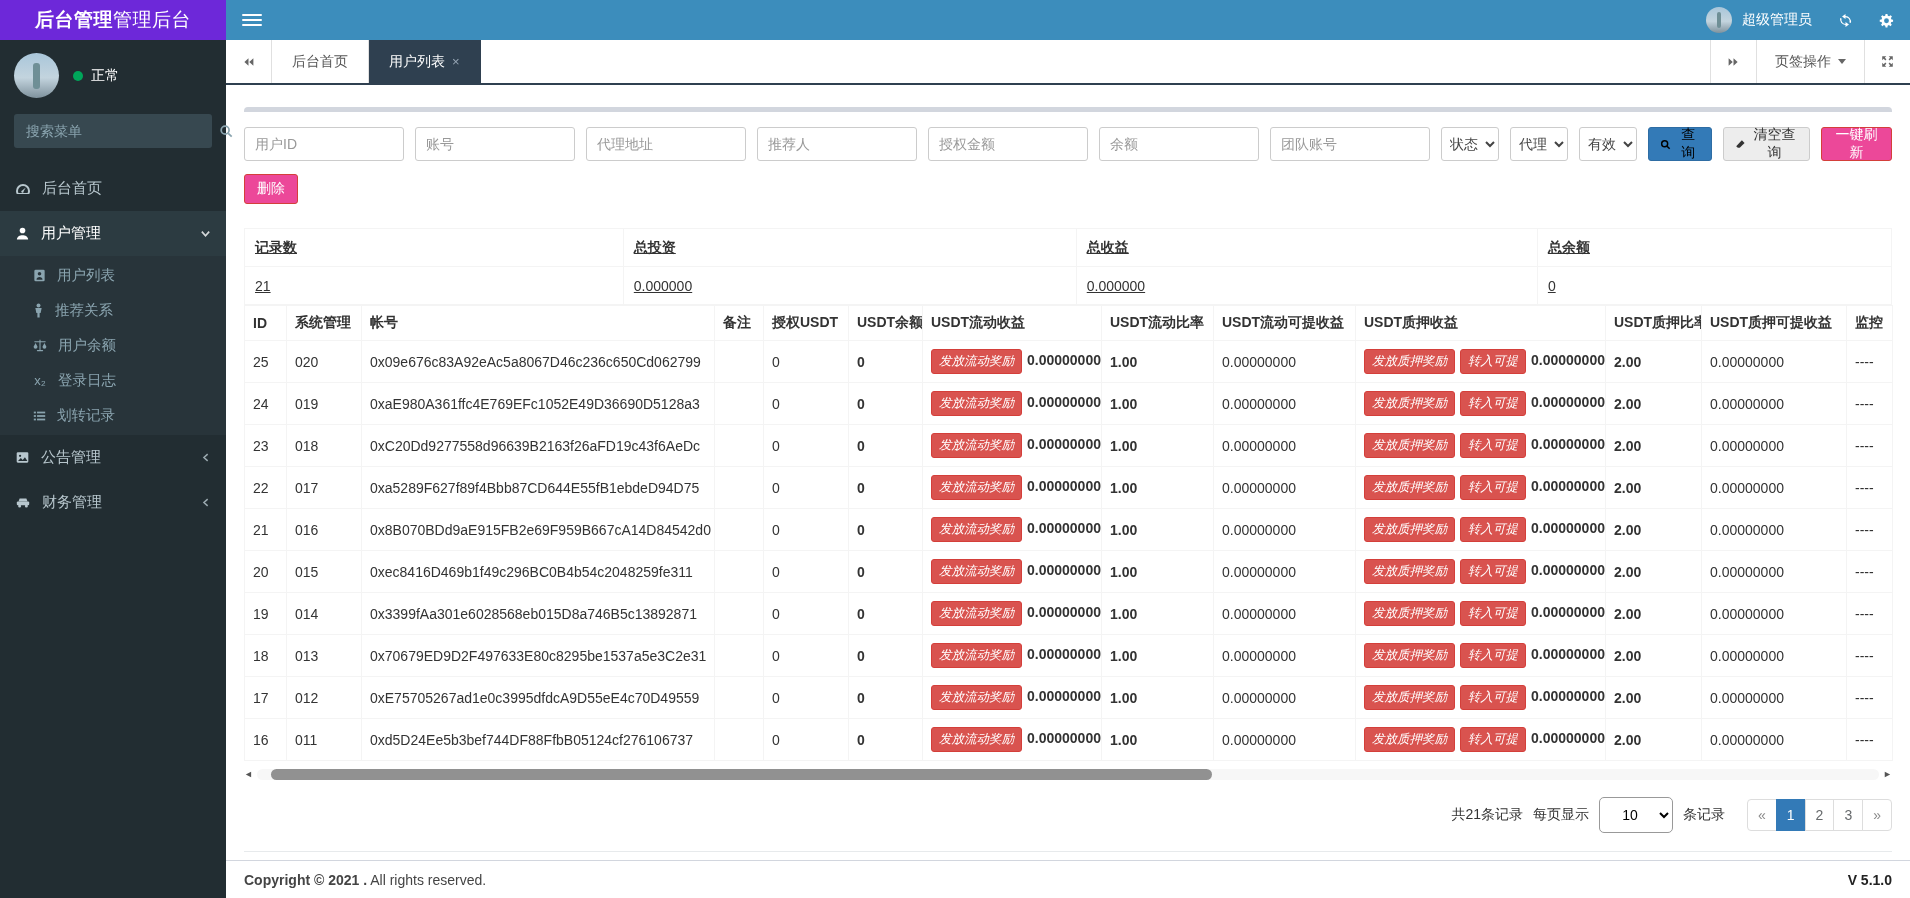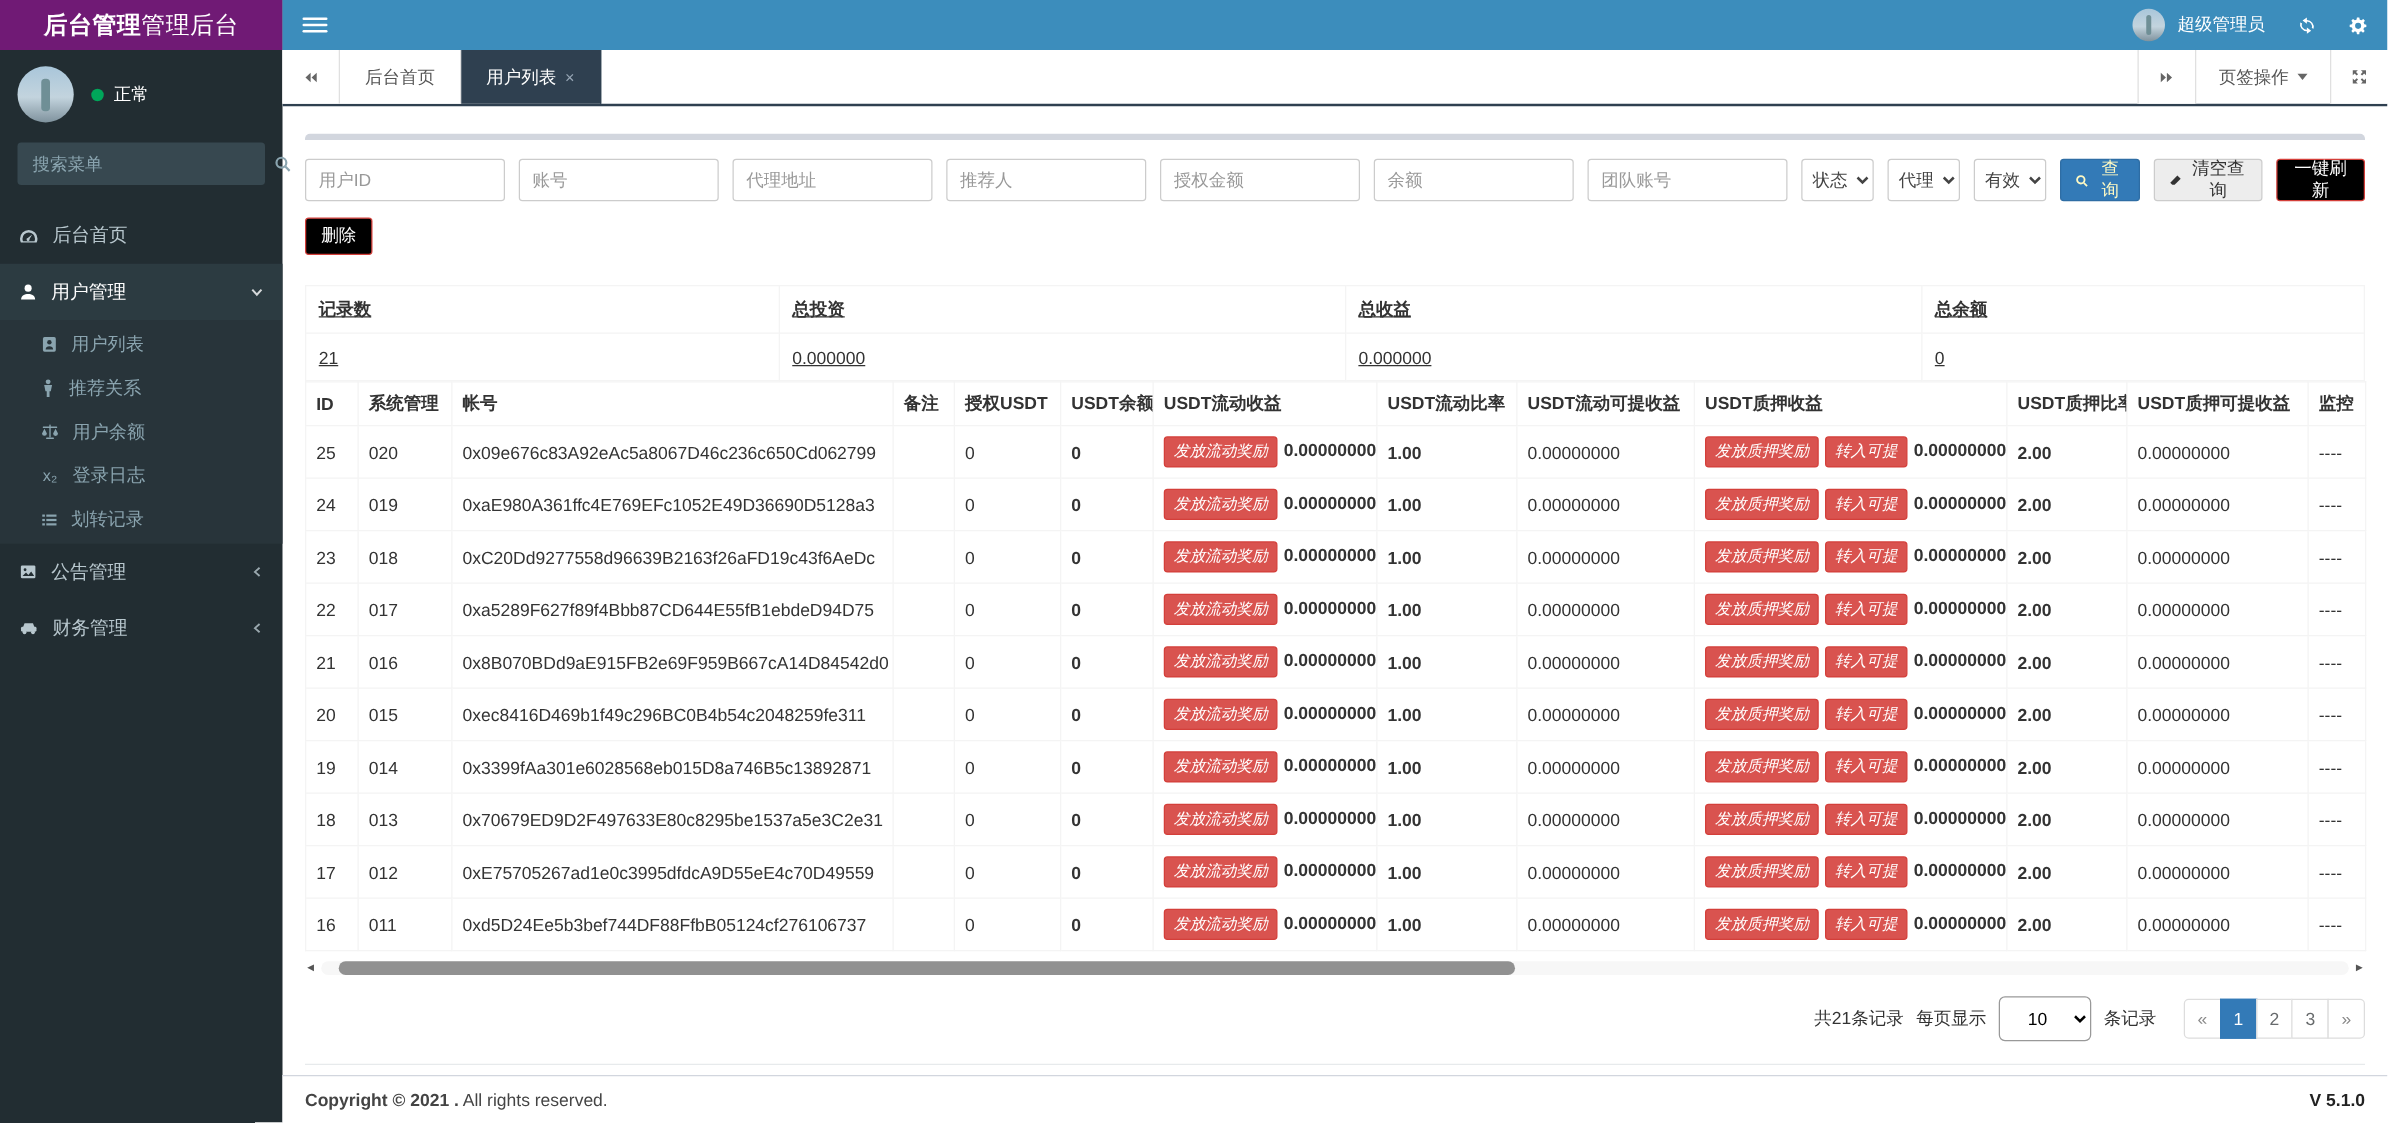--- a/index.html
+++ b/index.html
@@ -2,21 +2,21 @@
 <html><head>
 <meta charset="utf-8">
 <style>
   * { box-sizing: border-box; margin: 0; padding: 0; }
   html,body { width:1910px; height:898px; overflow:hidden; }
   body { font-family:"Liberation Sans","DejaVu Sans",sans-serif; font-size:14px; color:#333; background:#fff; }
   .app { display:flex; width:100%; height:100%; }
 
   
   .sidebar { width:226px; flex-shrink:0; background:#222d32; display:flex; flex-direction:column; }
-  .logo { height:40px; background:#701a75; color:#fff; display:flex; align-items:center; justify-content:center; font-size:19px; letter-spacing:.5px; }
+  .logo { height:40px; background:#6d28d9; color:#fff; display:flex; align-items:center; justify-content:center; font-size:19px; letter-spacing:.5px; }
   .logo b { font-weight:700; }
   .logo span { font-weight:300; }
   .user-panel { display:flex; align-items:center; gap:14px; padding:13px 14px 12px; }
   .avatar { width:45px; height:45px; border-radius:50%; background:linear-gradient(180deg,#a9c6da 0%,#c3d4de 55%,#7f929d 100%); position:relative; overflow:hidden; flex-shrink:0; }
   .avatar::after { content:""; position:absolute; left:19px; top:10px; width:7px; height:26px; border-radius:3px; background:#6f8f96; }
   .status { display:flex; align-items:center; gap:8px; color:#fff; font-size:14px; }
   .dot { width:10px; height:10px; border-radius:50%; background:#00a65a; }
   .side-search { margin:4px 14px 8px; display:flex; align-items:center; background:#374850; border-radius:3px; }
   .side-search input { flex:1; background:transparent; border:none; outline:none; color:#ccc; font-size:14px; padding:9px 0 9px 12px; font-family:inherit; }
   .side-search input::placeholder { color:#8aa4af; }
@@ -53,23 +53,23 @@
   .caret { width:0; height:0; border-left:4px solid transparent; border-right:4px solid transparent; border-top:5px solid #666; }
 
   
   .content { flex:1; padding:22px 18px 0; overflow:hidden; }
   .panel-topbar { height:5px; background:#d2d6de; border-radius:4px 4px 0 0; margin-bottom:15px; }
   .filter-row { display:flex; align-items:center; gap:11px; }
   .f-input { width:160px; height:34px; border:1px solid #ccc; border-radius:3px; padding:0 10px; font-size:14px; color:#555; outline:none; font-family:inherit; }
   .f-input::placeholder { color:#999; }
   .f-select { height:34px; border:1px solid #ccc; border-radius:3px; color:#444; font-size:14px; padding:0 4px; background:#fff; outline:none; font-family:inherit; }
   .btn { height:34px; border-radius:3px; font-size:14px; display:inline-flex; align-items:center; gap:6px; padding:0 11px; cursor:pointer; border:1px solid transparent; font-family:inherit; }
-  .btn-primary { background:#337ab7; border-color:#2e6da4; color:#fef9c3; }
+  .btn-primary { background:#337ab7; border-color:#2e6da4; color:#000000; }
   .btn-default { background:#ededed; border-color:#ccc; color:#333; }
-  .btn-danger  { background:#000000; border-color:#d43f3a; color:#fff; }
+  .btn-danger  { background:#ec4899; border-color:#d43f3a; color:#fff; }
   .delete-row { margin-top:13px; }
   .btn-sm { height:30px; font-size:14px; padding:0 12px; }
 
   
   table { border-collapse:collapse; width:100%; table-layout:fixed; }
   .summary-table { margin-top:24px; }
   .summary-table th, .summary-table td { border:1px solid #f4f4f4; text-align:left; padding:9px 10px; font-size:14px; height:38px;text-decoration:underline; }
   .summary-table th { font-weight:700; color:#333; }
   .data-table th, .data-table td { border:1px solid #f4f4f4; text-align:left; padding:8px 8px; font-size:14px; color:#333; overflow:hidden; white-space:nowrap; }
   .data-table th { font-weight:700; height:35px; }

